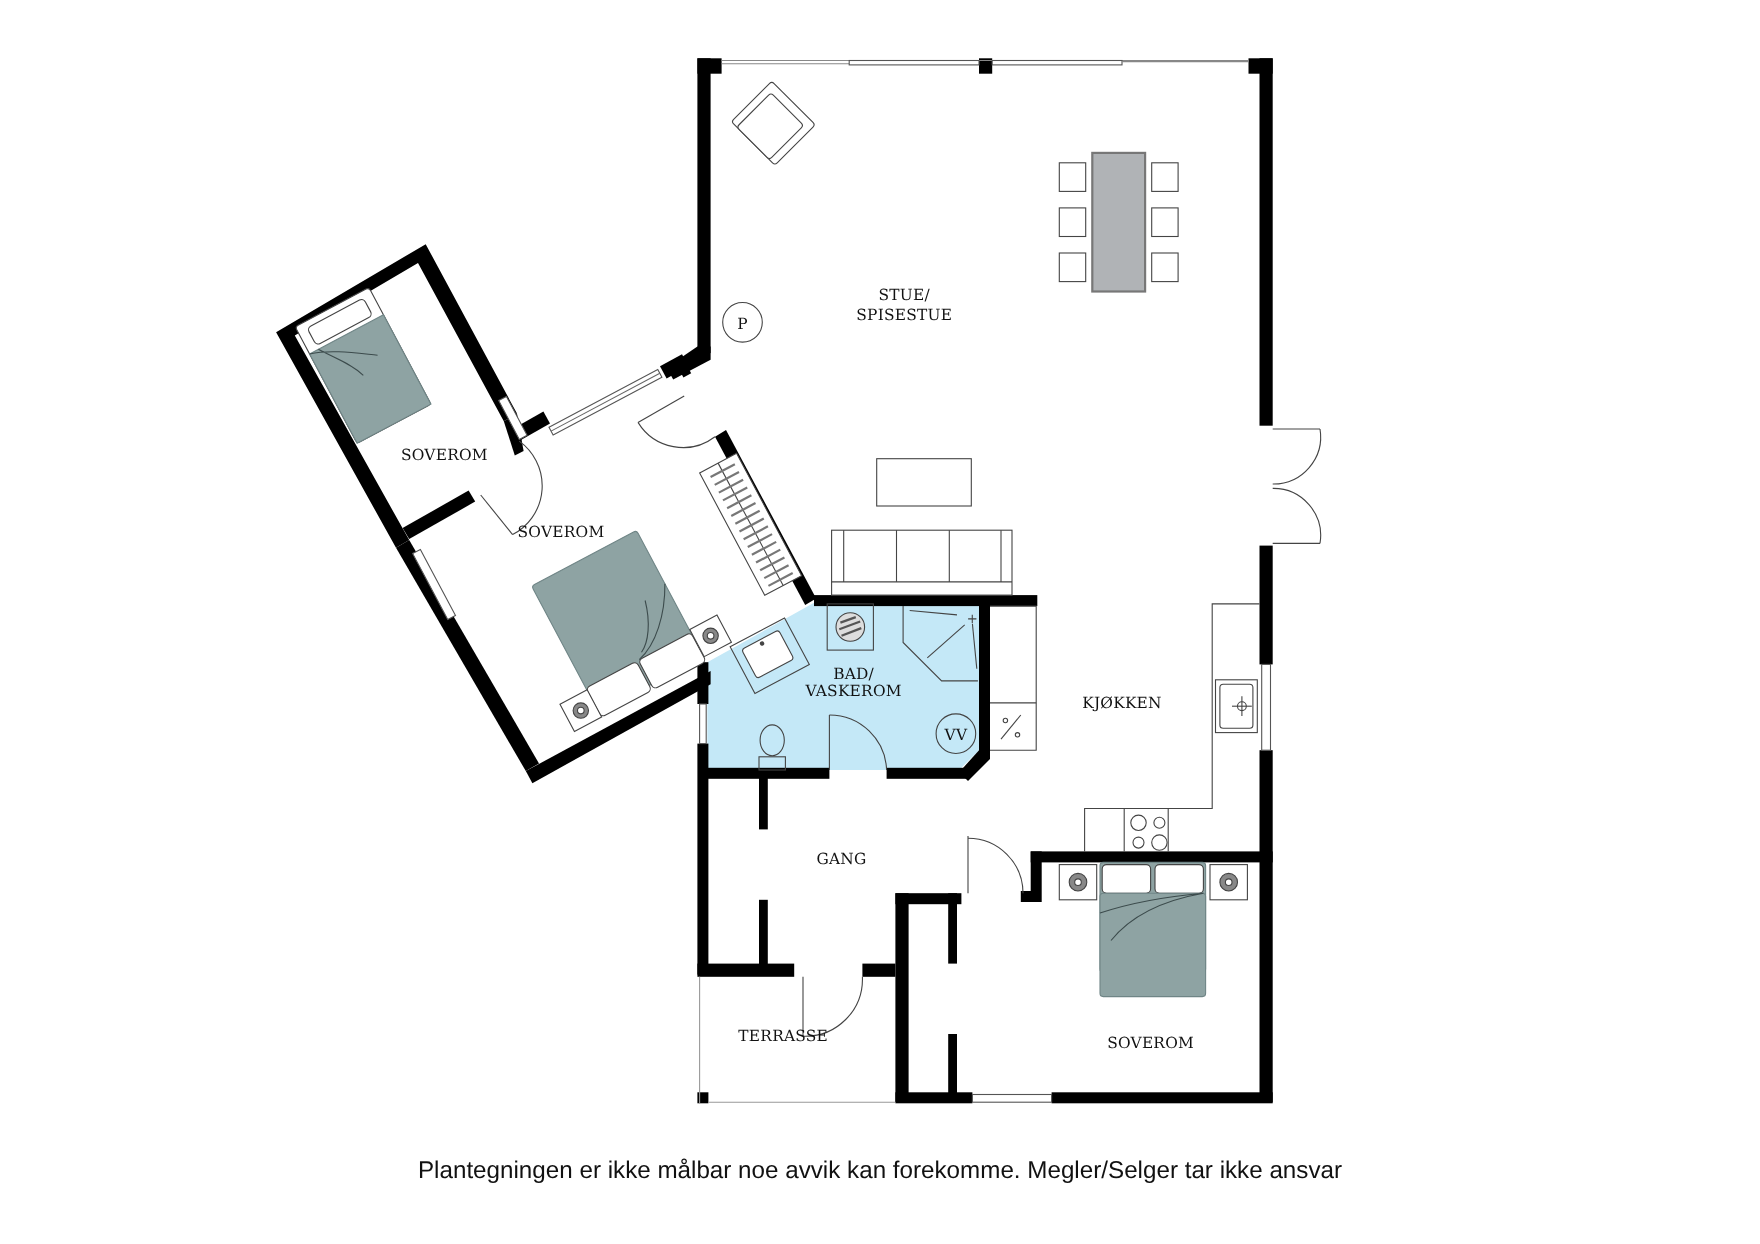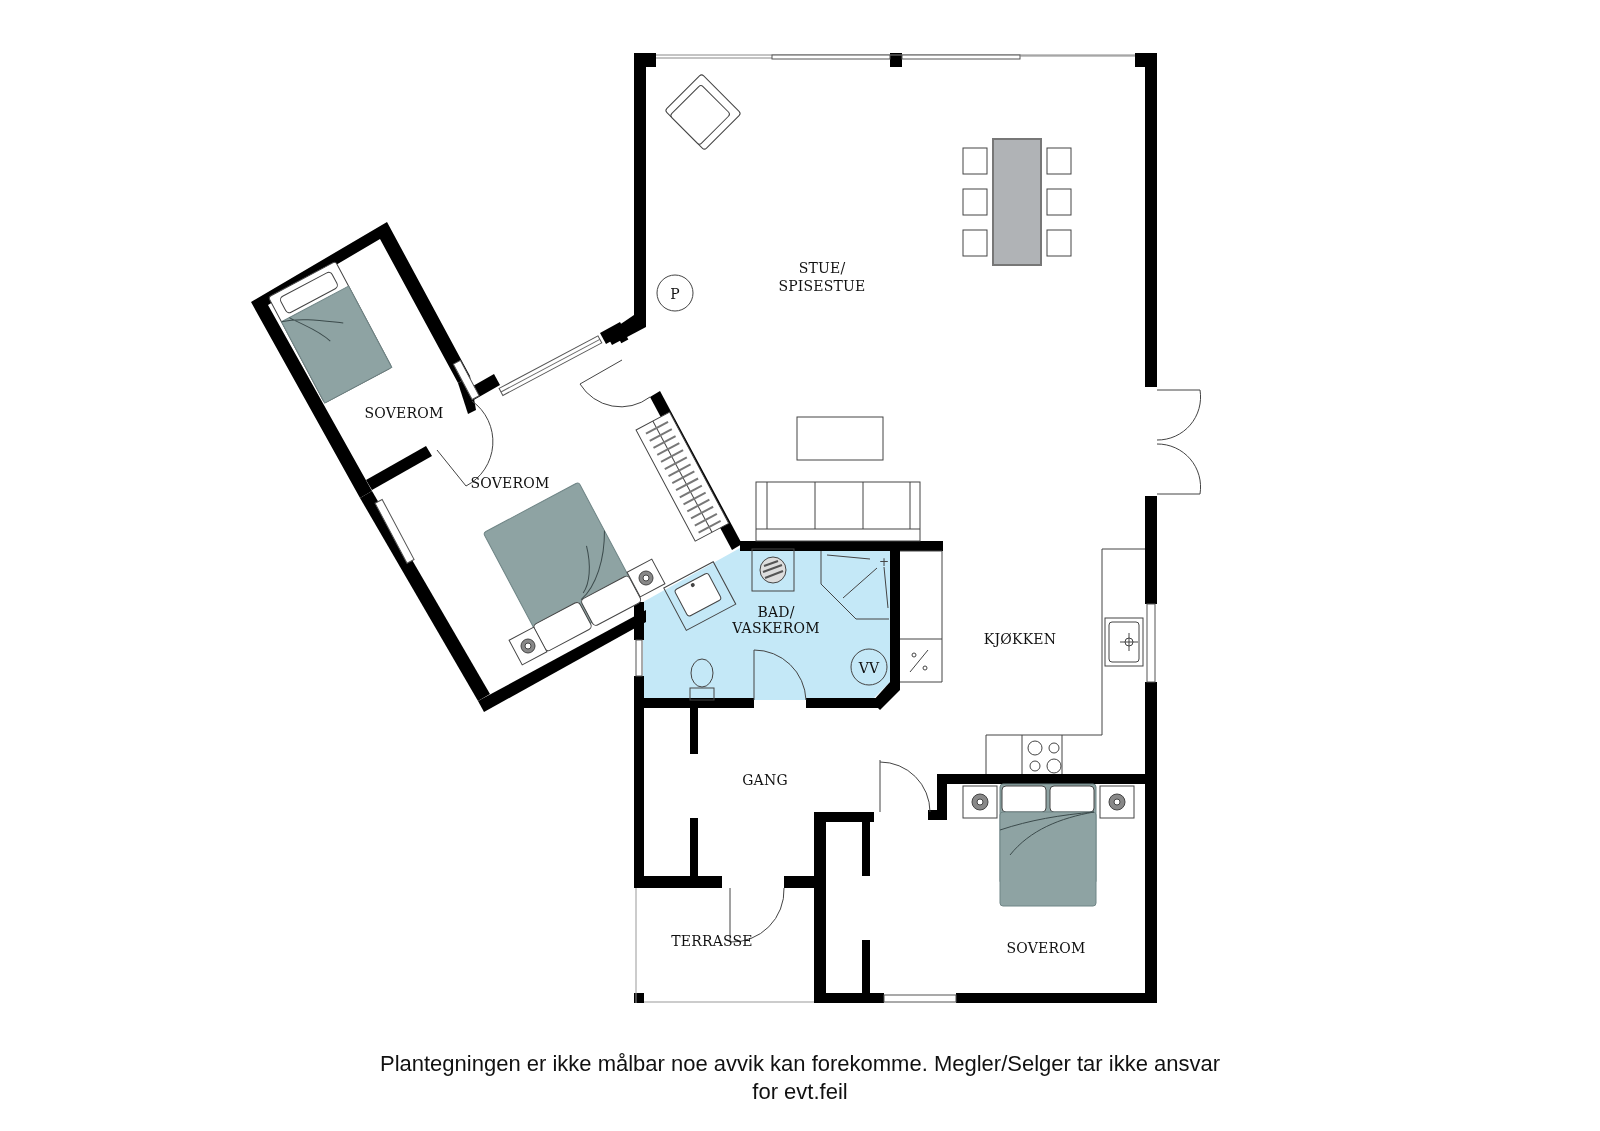--- a/index.html
+++ b/index.html
@@ -288,14 +288,13 @@
   <text class="room-label" x="776" y="617">BAD/</text>
   <text class="room-label" x="776" y="633">VASKEROM</text>
   <text class="room-label" x="1020" y="644">KJØKKEN</text>
   <text class="room-label" x="765" y="785">GANG</text>
   <text class="room-label" x="712" y="946">TERRASSE</text>
   <text class="room-label" x="1046" y="953">SOVEROM</text>
 </svg>
 
 <div id="disclaimer">
   <span>Plantegningen er ikke målbar noe avvik kan forekomme. Megler/Selger tar ikke ansvar</span>
-  <span>for evt.feil</span>
 </div>
 
 </body></html>

